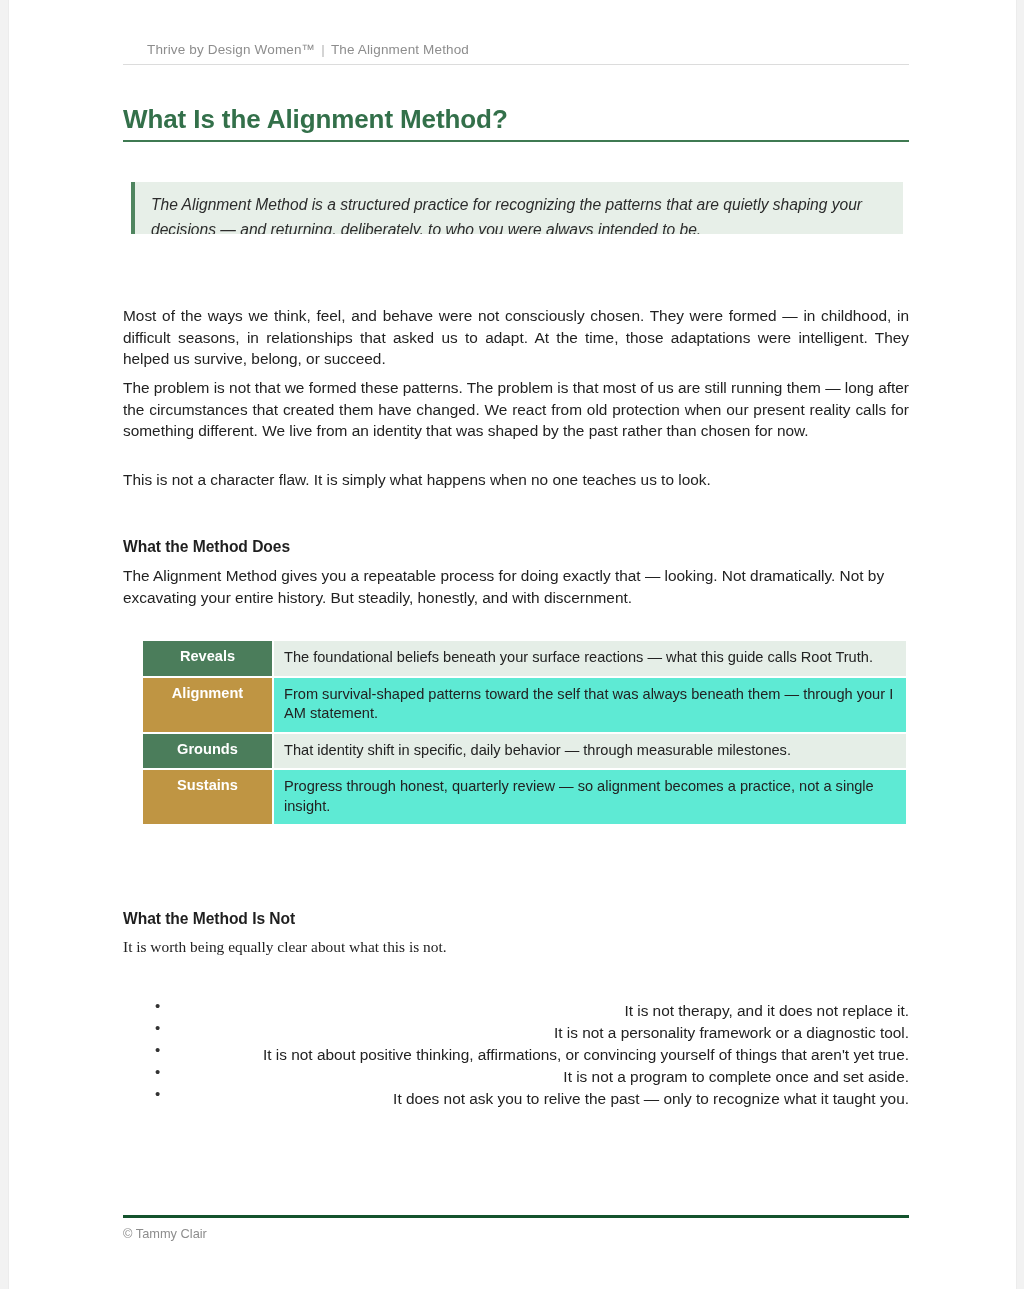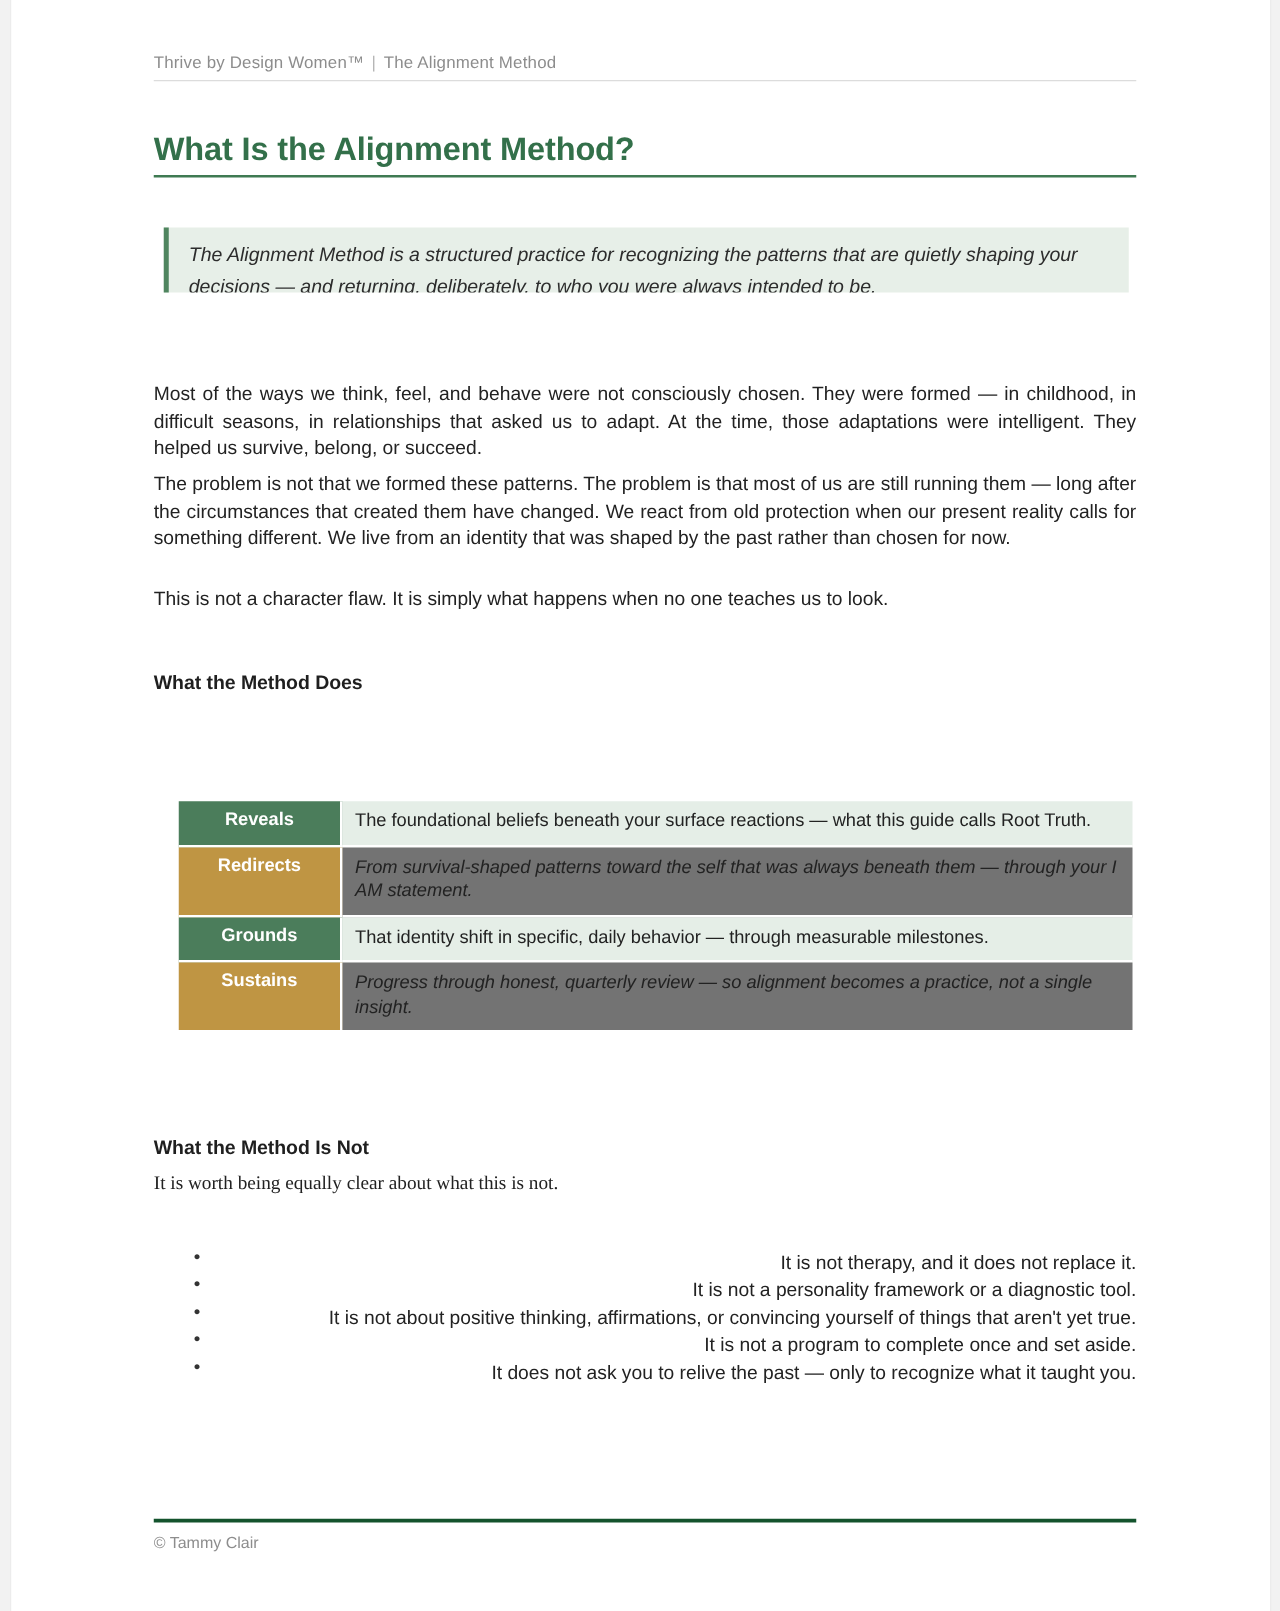--- a/index.html
+++ b/index.html
@@ -40,20 +40,21 @@
     top: 42px;
     width: 786px;
     padding-bottom: 7px;
     border-bottom: 1px solid #dcdcdc;
   }
   .doc-header-text {
     font-size: 13.5px;
     color: #8d8d8d;
     letter-spacing: .15px;
     white-space: nowrap;
+    margin-left: 24px;
   }
   .hdr-sep {
     display: inline-block;
     padding: 0 6px;
     color: #b5b5b5;
   }
 
   
   .doc-title {
     position: absolute;
@@ -148,21 +149,21 @@
     border-bottom: 2px solid #ffffff;
     border-right: 2px solid #ffffff;
   }
   .mt-val {
     background: #e5eee7;
     color: #222222;
     padding: 7px 10px 8px 10px;
     border-bottom: 2px solid #ffffff;
   }
   tr.alt .mt-key { background: #bf9543; }
-  tr.alt .mt-val { background: #737373; font-style: italic; }
+  tr.alt .mt-val { background: #5eead4; }
   tr.last .mt-key,
   tr.last .mt-val { border-bottom: none; }
 
   
   .bullets {
     position: absolute;
     left: 30px;
     top: 1000px;
     width: 756px;
     margin: 0;
@@ -215,29 +216,30 @@
 
     <div class="callout">
       <p class="callout-text">The Alignment Method is a structured practice for recognizing the patterns that are quietly shaping your decisions — and returning, deliberately, to who you were always intended to be.</p>
     </div>
 
     <p class="para p1">Most of the ways we think, feel, and behave were not consciously chosen. They were formed — in childhood, in difficult seasons, in relationships that asked us to adapt. At the time, those adaptations were intelligent. They helped us survive, belong, or succeed.</p>
     <p class="para p2">The problem is not that we formed these patterns. The problem is that most of us are still running them — long after the circumstances that created them have changed. We react from old protection when our present reality calls for something different. We live from an identity that was shaped by the past rather than chosen for now.</p>
     <p class="para p3">This is not a character flaw. It is simply what happens when no one teaches us to look.</p>
 
     <h2 class="h2 h2-does">What the Method Does</h2>
+    <p class="para p4">The Alignment Method gives you a repeatable process for doing exactly that — looking. Not dramatically. Not by excavating your entire history. But steadily, honestly, and with discernment.</p>
 
     <table class="method-table">
       <tbody>
         <tr>
           <td class="mt-key">Reveals</td>
           <td class="mt-val">The foundational beliefs beneath your surface reactions — what this guide calls Root Truth.</td>
         </tr>
         <tr class="alt">
-          <td class="mt-key">Redirects</td>
+          <td class="mt-key">Alignment</td>
           <td class="mt-val">From survival-shaped patterns toward the self that was always beneath them — through your I AM statement.</td>
         </tr>
         <tr>
           <td class="mt-key">Grounds</td>
           <td class="mt-val">That identity shift in specific, daily behavior — through measurable milestones.</td>
         </tr>
         <tr class="alt last">
           <td class="mt-key">Sustains</td>
           <td class="mt-val">Progress through honest, quarterly review — so alignment becomes a practice, not a single insight.</td>
         </tr>

